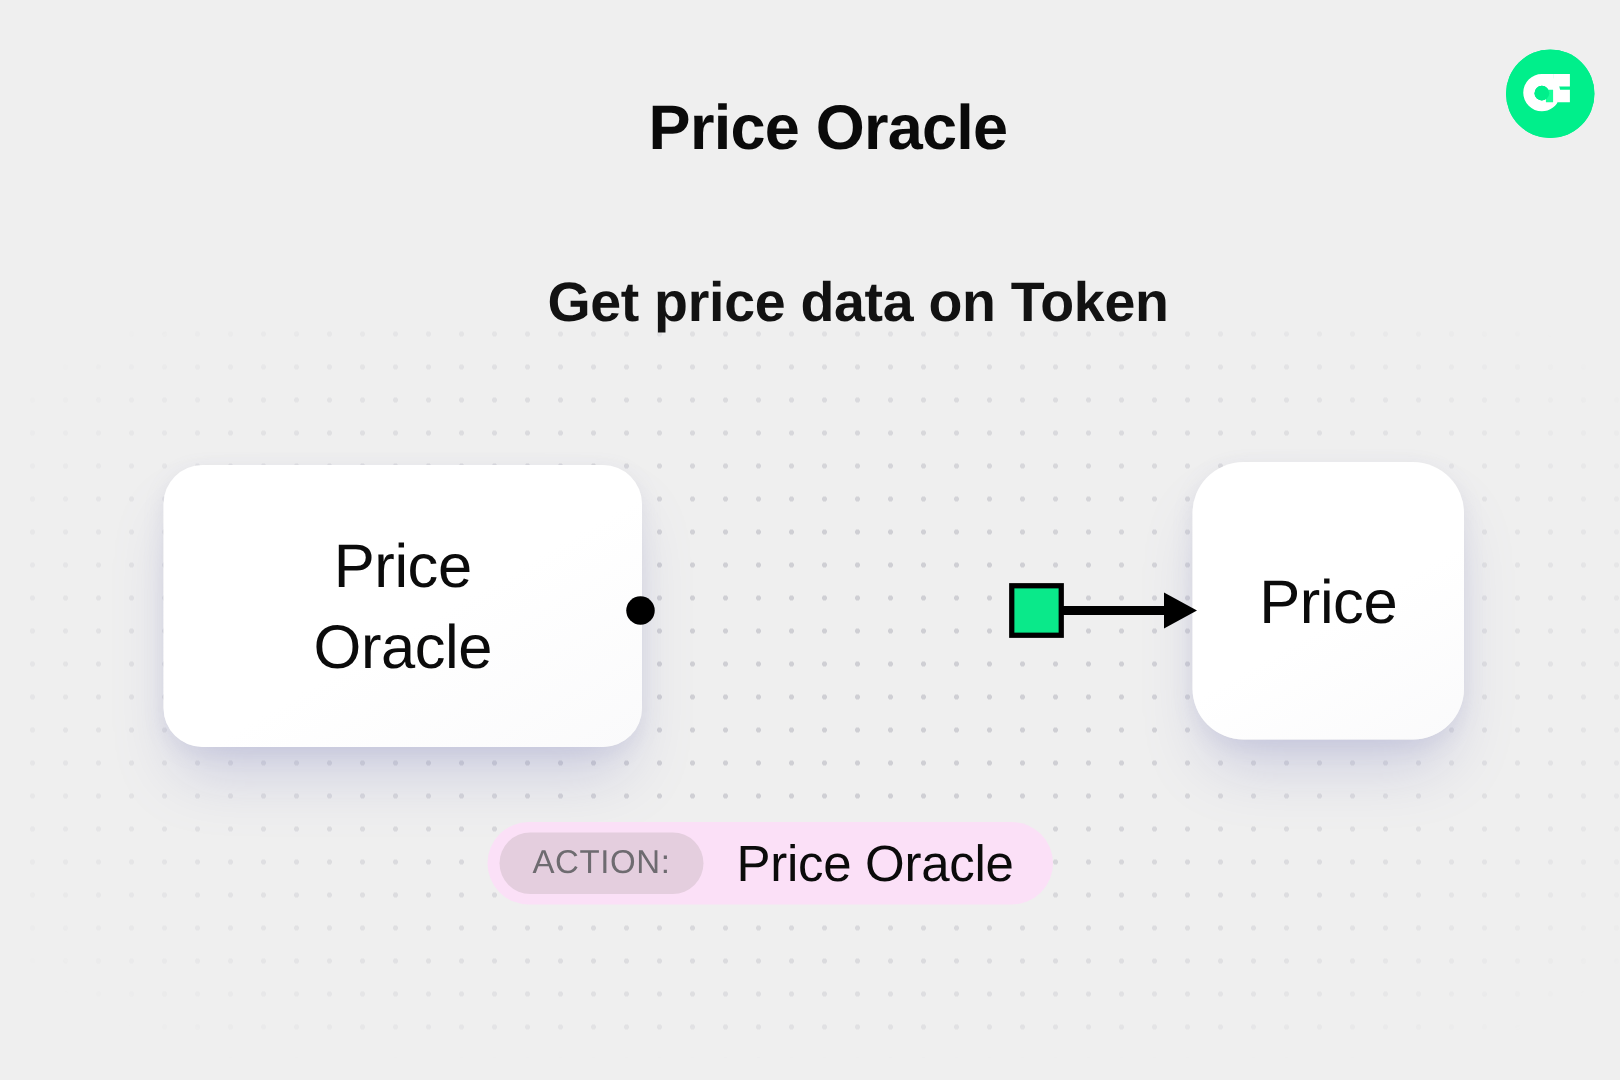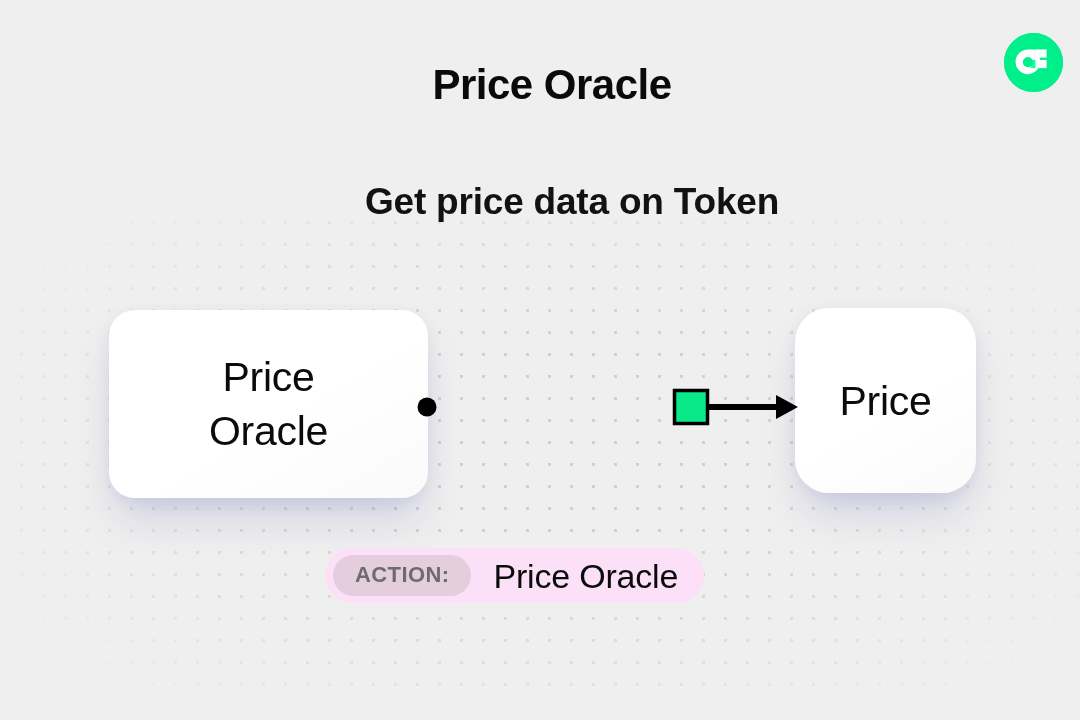--- a/index.html
+++ b/index.html
@@ -133,21 +133,21 @@
     background: #fbe0f7;
     display: flex;
     align-items: center;
     padding: 0 26px 0 8px;
     box-sizing: border-box;
   }
   .action-chip {
     background: #e4cede;
     color: #6e6b70;
     font-size: 22px;
-    font-weight: 700;
+    font-weight: 400;
     letter-spacing: 0.4px;
     border-radius: 22px;
     padding: 9px 22px 10px 22px;
     line-height: 1;
   }
   .action-value {
     color: #0b0b0b;
     font-size: 34px;
     letter-spacing: -0.2px;
     margin-left: 22px;

